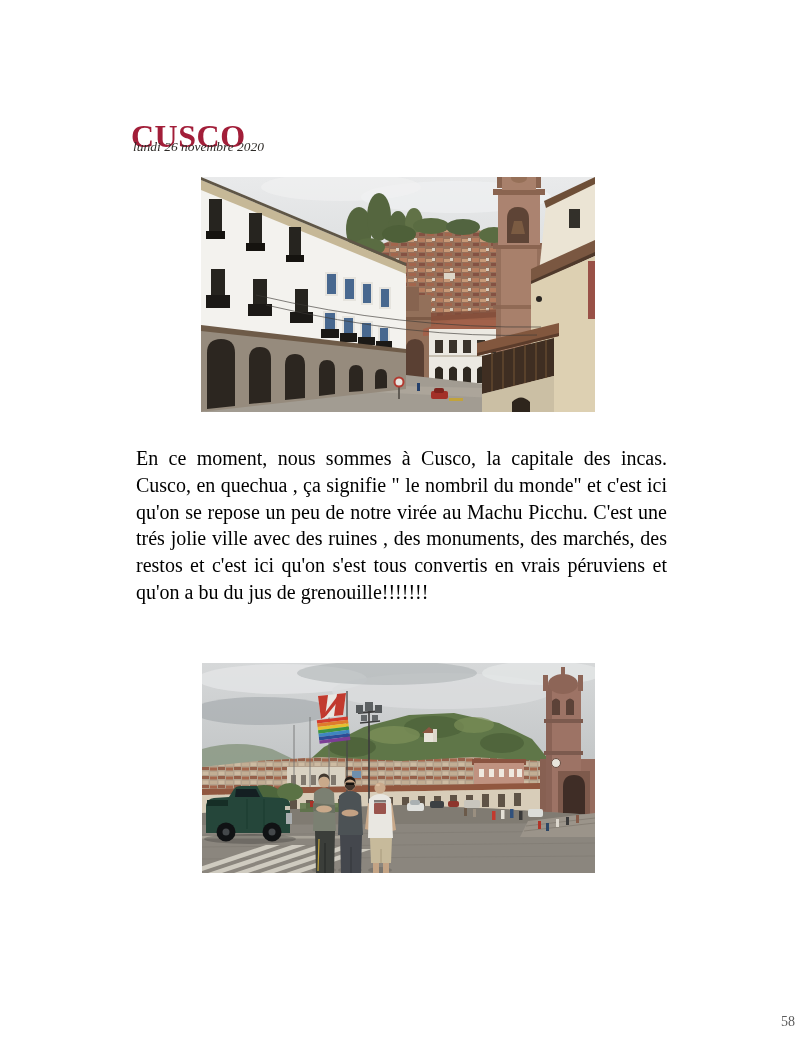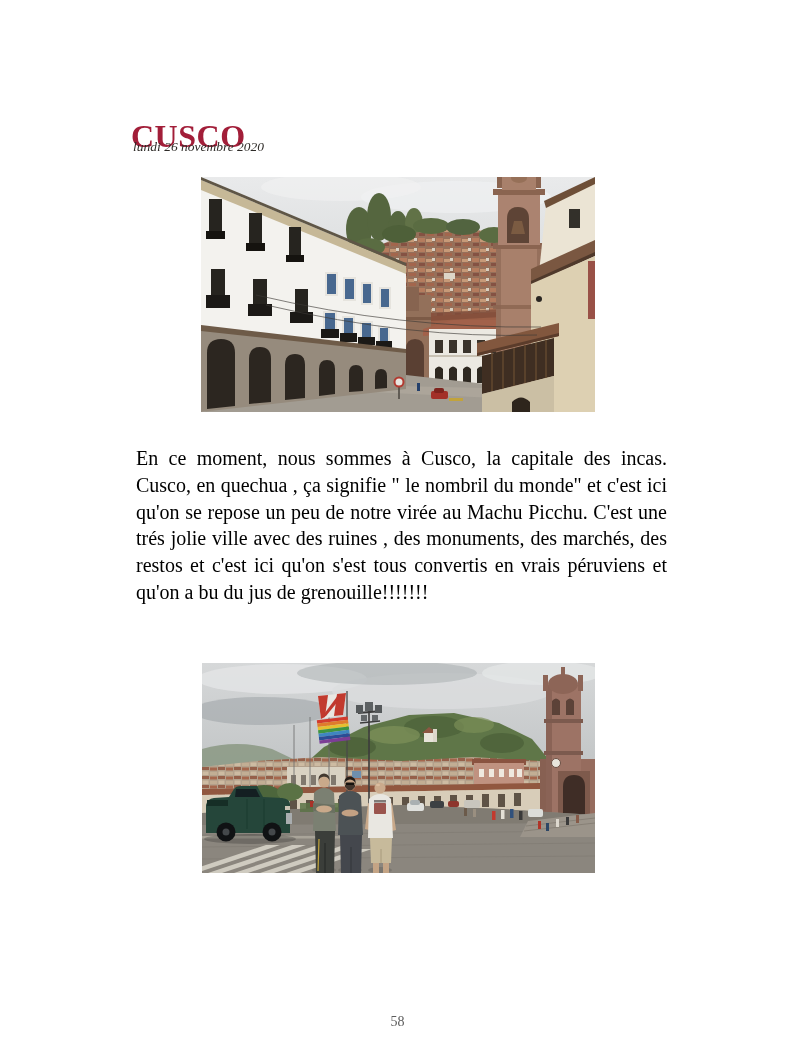--- a/index.html
+++ b/index.html
@@ -21,21 +21,21 @@
   .photo svg{display:block;width:100%;height:100%;}
   .photo1{left:201px;top:177px;width:394px;height:235px;}
   .photo2{left:202px;top:663px;width:393px;height:210px;}
   .para{
     position:absolute;left:132px;top:441px;width:531px;
     font-size:20px;line-height:26.8px;text-align:justify;
     color:var(--text,#000000);margin:4px;
   }
   .pagenum{
     position:absolute;left:0;top:1014px;width:100%;
-    text-align:center;font-size:14px;color:var(--muted,#5c5c5c);
+    text-align:right;font-size:14px;color:var(--muted,#5c5c5c);
   }
 </style>
 </head>
 <body>
 
 <div class="sheet">
 
   <h1 class="title">CUSCO</h1>
   <div class="date">lundi 26 novembre 2020</div>
 

